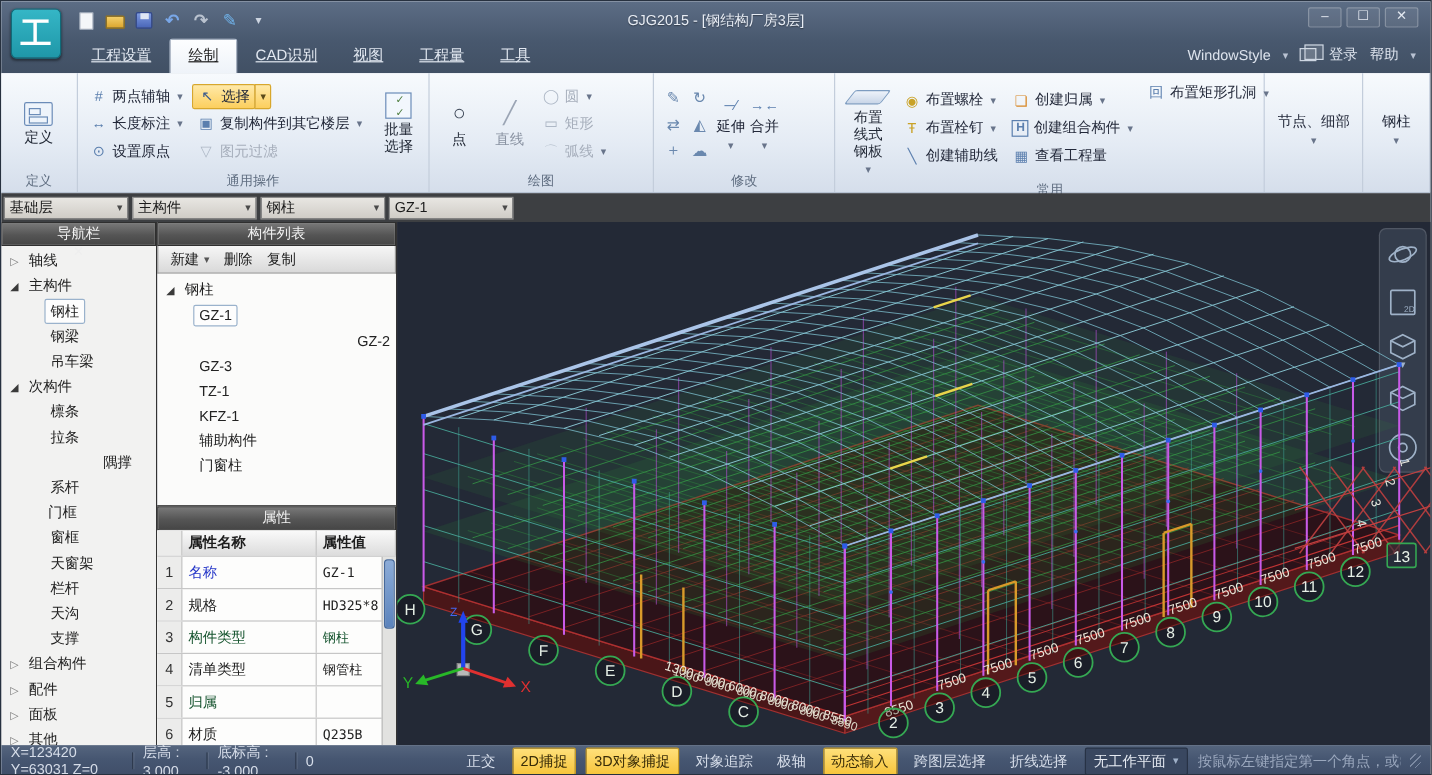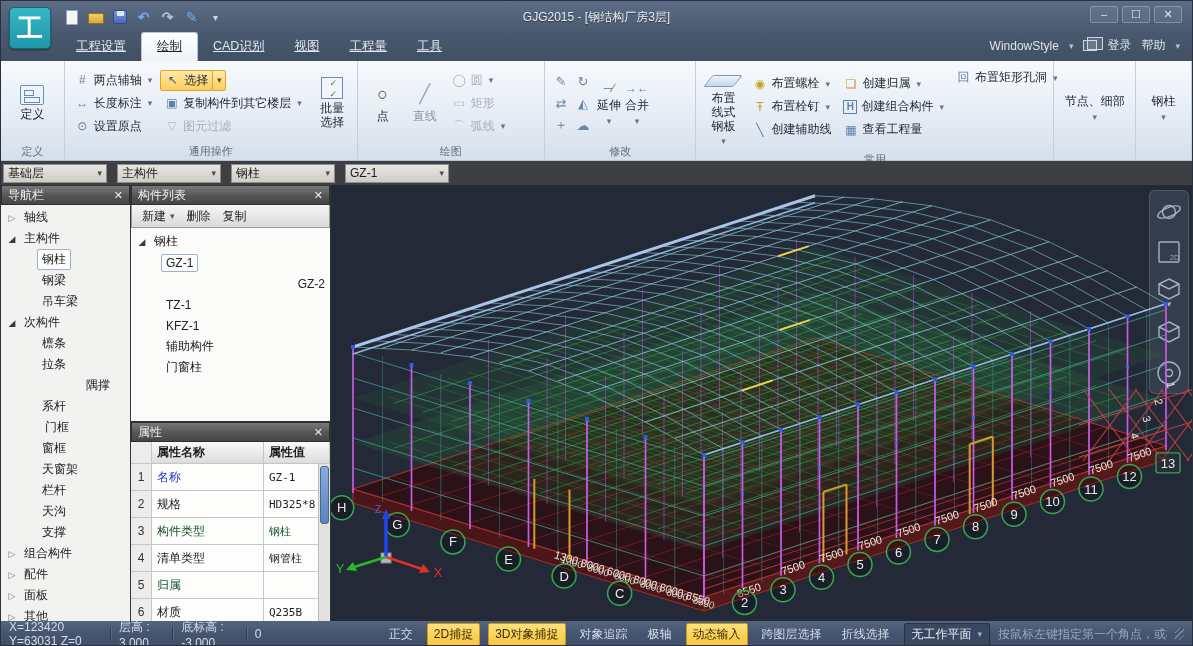--- a/index.html
+++ b/index.html
@@ -61,28 +61,28 @@
   .sel-dd{border:1px solid #d8a72c;background:linear-gradient(#ffe9a8,#fccf5e);height:21px;width:14px;
     display:flex;align-items:center;justify-content:center;font-size:9px;color:#5a4a1a;border-radius:0 2px 2px 0;margin-left:-1px;}
   .modgrid{display:grid;grid-template-columns:20px 20px;grid-auto-rows:20px;gap:2px;}
   .modgrid span{display:flex;align-items:center;justify-content:center;color:#6a88ae;font-size:13px;}
   .vlab{display:flex;flex-direction:column;align-items:center;justify-content:center;gap:2px;color:#23293a;}
   .vlab .dd{font-size:9px;color:#68748a;}
   .plate-ico{width:30px;height:12px;background:linear-gradient(#eef3fa,#c9d6e8);border:1px solid #7d9cc0;transform:skewX(-38deg);border-radius:2px;margin:8px 0 2px;}
   .hbox{display:inline-flex;width:14px;height:14px;border:1px solid #5b7fae;color:#5b7fae;font-size:10px;align-items:center;justify-content:center;font-weight:bold;}
   .holebox{color:#c0504d;font-size:13px;}
   
-  .combostrip{position:absolute;left:0;top:160px;width:100%;height:24px;background:#3d3f42;display:flex;align-items:center;gap:10px;padding:0 2px;}
+  .combostrip{position:absolute;left:0;top:160px;width:100%;height:24px;background:#3d3f42;display:flex;align-items:center;gap:3px;padding:0 2px;}
   .combo{width:104px;height:19px;background:linear-gradient(#e8e6e2,#cfccc6);border:1px solid #8d8d8d;
     display:flex;align-items:center;justify-content:space-between;padding:0 4px;color:#1b1b1b;}
   .combo .dd{font-size:9px;color:#4a4a4a;}
   
   .main{position:absolute;left:0;top:184px;width:100%;height:436px;background:#232936;}
   .panel-h{height:20px;background:linear-gradient(#787878,#555 55%,#464646);color:#f2f2f2;
-    display:flex;align-items:center;justify-content:space-between;padding:0 6px;border:1px solid #2f2f2f;}
+    display:flex;align-items:center;justify-content:space-between;padding:0 6px;border:1px solid #2f2f2f;flex-direction:column;}
   .panel-h .x{font-size:11px;color:#eee;}
   .nav{position:absolute;left:0;top:0;width:130px;height:436px;background:#f2f2f1;border-right:1px solid #333;display:flex;flex-direction:column;}
   .navlist{flex:1;overflow:hidden;padding-top:2px;}
   .trow{height:21px;display:flex;align-items:center;color:#222;}
   .trow .arr{width:14px;text-align:center;font-size:9px;color:#777;}
   .trow .arr.exp{color:#3a3a3a;}
   .trow .lbl{padding:1px 4px;border:1px solid transparent;}
   .trow.sel .lbl{background:#fdfdfd;border:1px solid #9ab2cc;border-radius:2px;}
   .midcol{position:absolute;left:130px;top:0;width:200px;height:436px;display:flex;flex-direction:column;}
   .complist{height:236px;display:flex;flex-direction:column;background:#fbfbfa;border-right:1px solid #333;}
@@ -416,21 +416,21 @@
             <span class="lbl">拉条</span>
           </div>
           <div class="trow" style="padding-left: 34px; margin-left: 32px;">
             <span class="arr"></span>
             <span class="lbl">隅撑</span>
           </div>
           <div class="trow" style="padding-left: 22px;">
             <span class="arr"></span>
             <span class="lbl">系杆</span>
           </div>
-          <div class="trow" style="padding-left: 25px;">
+          <div class="trow" style="padding-left: 20px;">
             <span class="arr"></span>
             <span class="lbl">门框</span>
           </div>
           <div class="trow" style="padding-left: 22px;">
             <span class="arr"></span>
             <span class="lbl">窗框</span>
           </div>
           <div class="trow" style="padding-left: 22px;">
             <span class="arr"></span>
             <span class="lbl">天窗架</span>
@@ -481,20 +481,23 @@
         <div class="cl-items" id="cl-items">
             <div class="trow" style="padding-left: 4px;">
               <span class="arr exp">◢</span>
               <span class="lbl">钢柱</span>
             </div>
             <div class="trow sel" style="padding-left: 30px;">
               <span class="lbl">GZ-1</span>
             </div>
             <div class="trow" style="padding-left: 30px; justify-content: flex-end;">
               <span class="lbl">GZ-2</span>
+            </div>
+            <div class="trow" style="padding-left: 30px;">
+              <span class="lbl">GZ-3</span>
             </div>
             <div class="trow" style="padding-left: 30px;">
               <span class="lbl">TZ-1</span>
             </div>
             <div class="trow" style="padding-left: 30px;">
               <span class="lbl">KFZ-1</span>
             </div>
             <div class="trow" style="padding-left: 30px;">
               <span class="lbl">辅助构件</span>
             </div>

